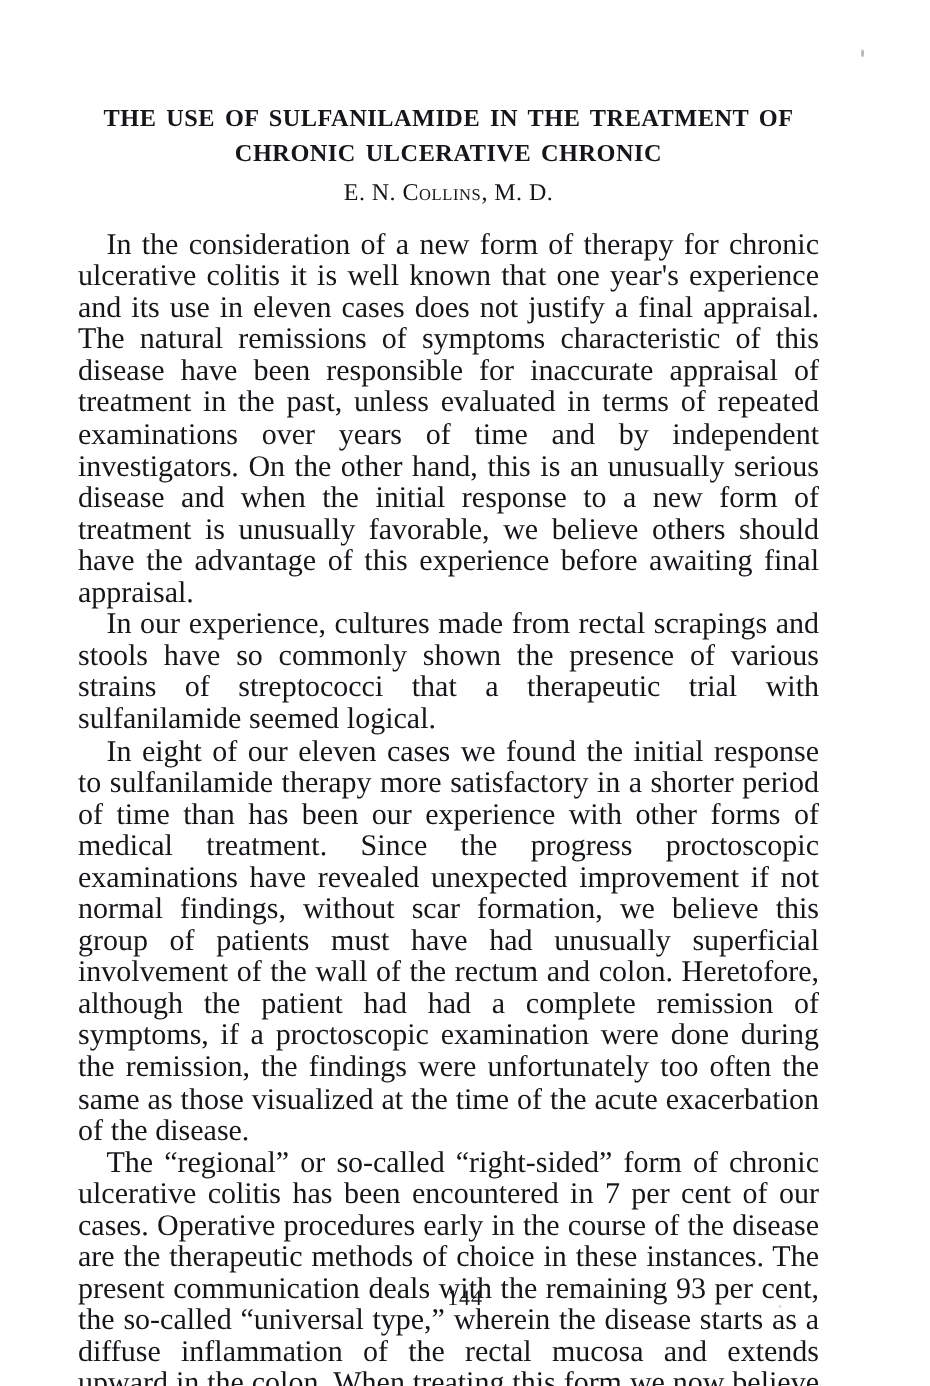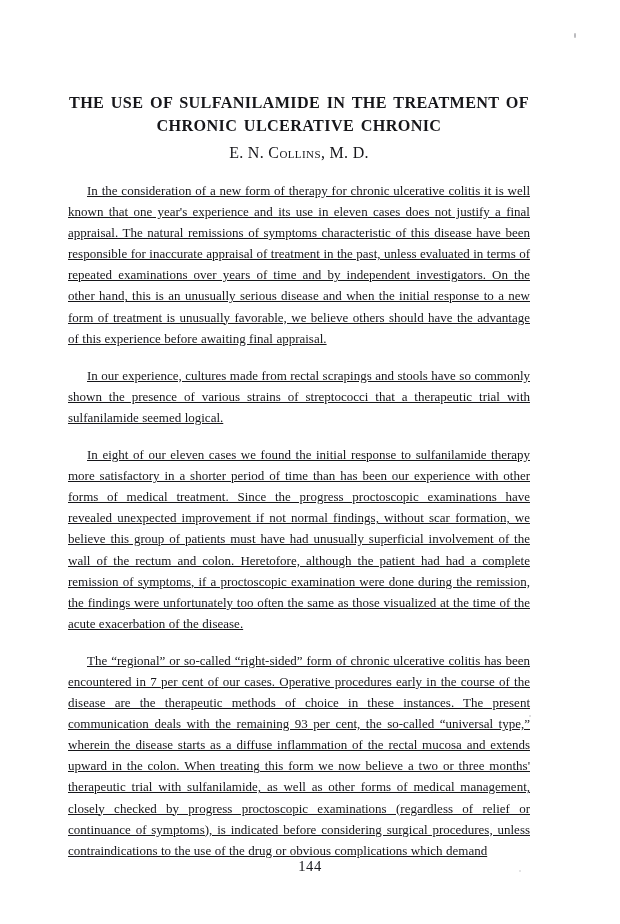--- a/index.html
+++ b/index.html
@@ -29,21 +29,21 @@
 
   .content {
     position: absolute;
     left: 52px;
     top: 0;
     width: 494px;
   }
 
   
   .title-block {
-    padding-top: 92px;
+    padding-top: 68px;
     text-align: center;
   }
   .doc-title {
     font-size: 16.2px;
     font-weight: bold;
     line-height: 23px;
     letter-spacing: 0.35px;
     word-spacing: 2.2px;
     margin: 0;
   }
@@ -66,28 +66,27 @@
   .doc-author .smallcaps {
     font-variant: small-caps;
     letter-spacing: 0.4px;
   }
 
   
   .body-text {
     margin-top: 13px;
   }
   .para {
-    margin: 16px;
-    font-size: 13px;
+    margin: 0;
+    font-size: 20px;
     line-height: 21.1px;
     text-align: justify;
     text-indent: 19px;
     hyphens: none;
     word-spacing: 0.2px;
-    text-decoration: underline;
   }
   .para + .para {
     margin-top: 0;
   }
 
   
   .folio {
     position: absolute;
     left: 0;
     top: 858px;

